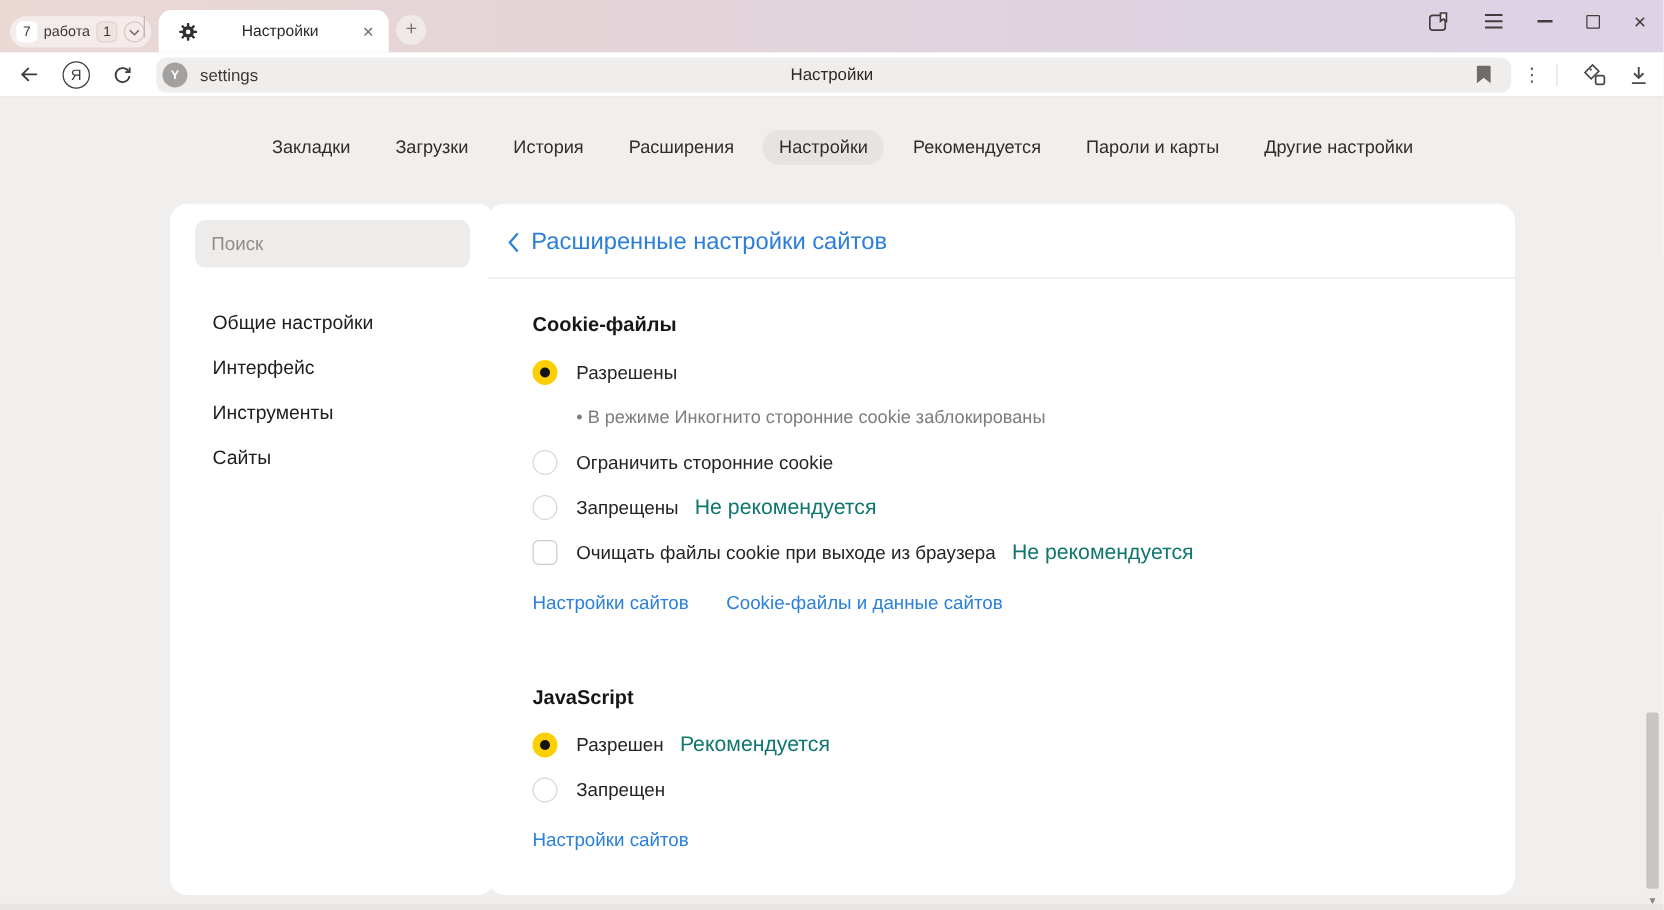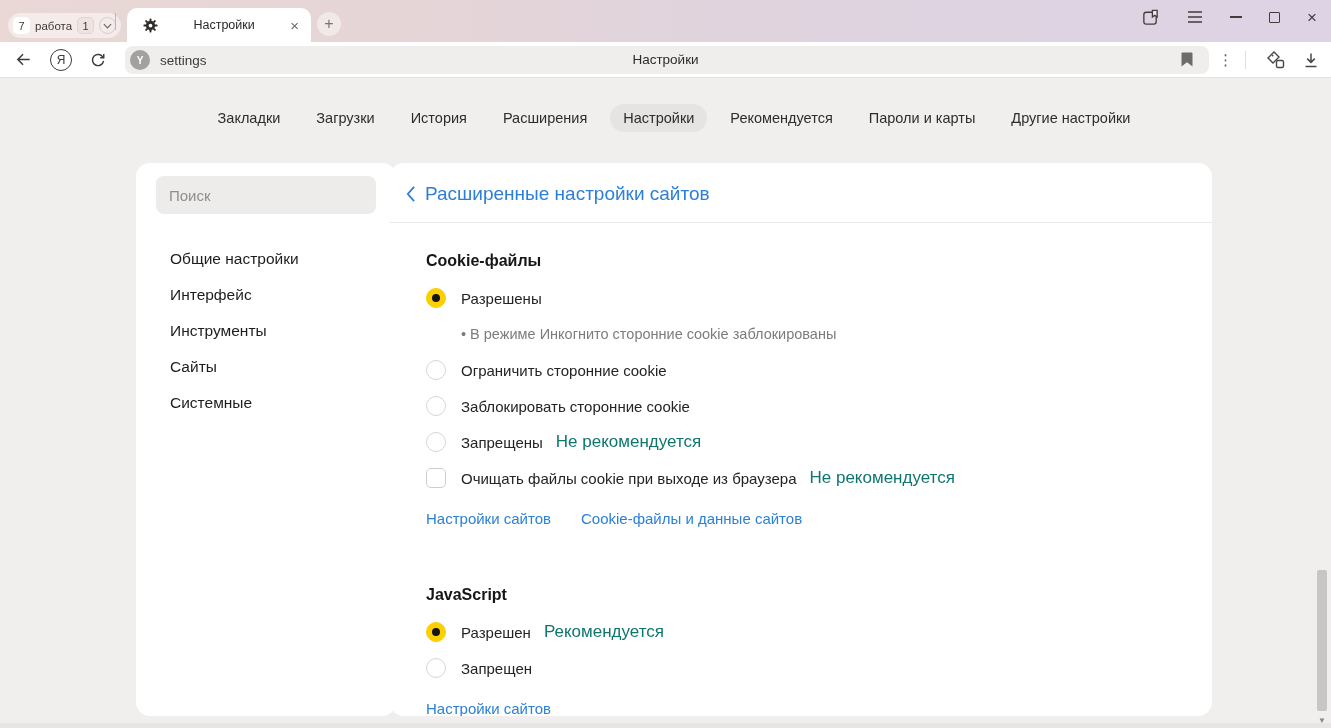--- a/index.html
+++ b/index.html
@@ -218,21 +218,20 @@
 
   <div class="sidebar-card">
     <div class="search-box">
       <input type="text" placeholder="Поиск" style="">
     </div>
     <div class="side-items">
       <div class="side-item">Общие настройки</div>
       <div class="side-item">Интерфейс</div>
       <div class="side-item">Инструменты</div>
       <div class="side-item">Сайты</div>
-      <div class="side-item">Системные</div>
     </div>
   </div>
 
   <div class="main-card">
     <div class="page-header">
       <span class="chev">
         <svg width="11" height="18" viewBox="0 0 12 20" fill="none" stroke="#2b7fd9" stroke-width="2">
             <path d="M10 2L3 10l7 8"></path>
           </svg>
       </span>
@@ -248,24 +247,20 @@
           <div class="opt-row">
             <span class="radio on">
                 <span class="dot"></span>
               </span>
             <span class="opt-label">Разрешены</span>
           </div>
           <div class="opt-note">• В режиме Инкогнито сторонние cookie заблокированы</div>
           <div class="opt-row">
             <span class="radio"></span>
             <span class="opt-label">Ограничить сторонние cookie</span>
-          </div>
-          <div class="opt-row">
-            <span class="radio"></span>
-            <span class="opt-label">Заблокировать сторонние cookie</span>
           </div>
           <div class="opt-row">
             <span class="radio"></span>
             <span class="opt-label">Запрещены</span>
             <span class="opt-hint">Не рекомендуется</span>
           </div>
           <div class="opt-row">
             <span class="checkbox"></span>
             <span class="opt-label">Очищать файлы cookie при выходе из браузера</span>
             <span class="opt-hint">Не рекомендуется</span>

